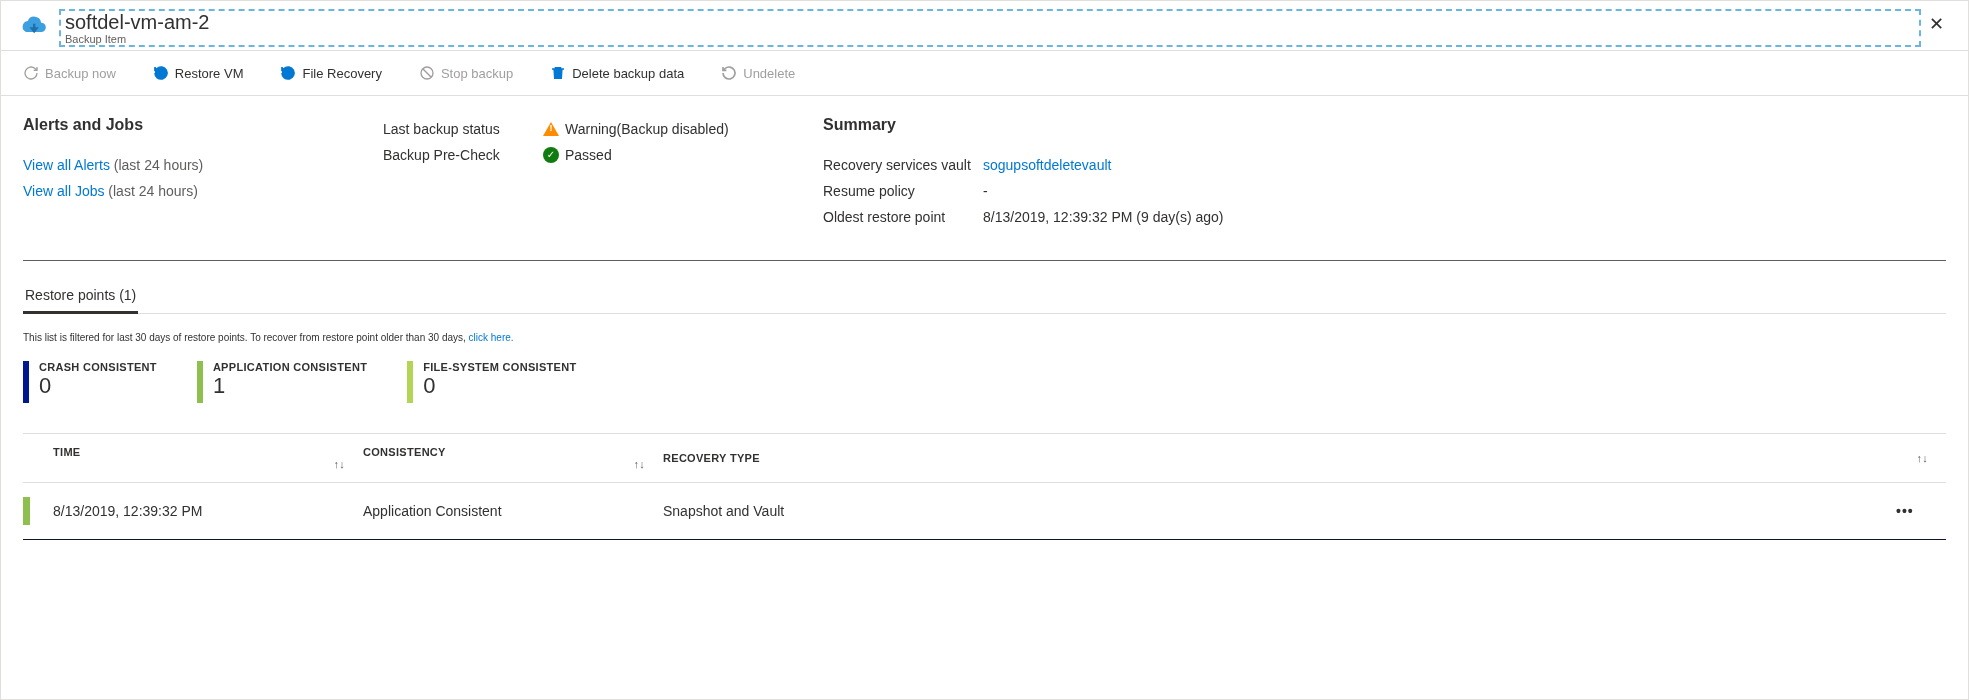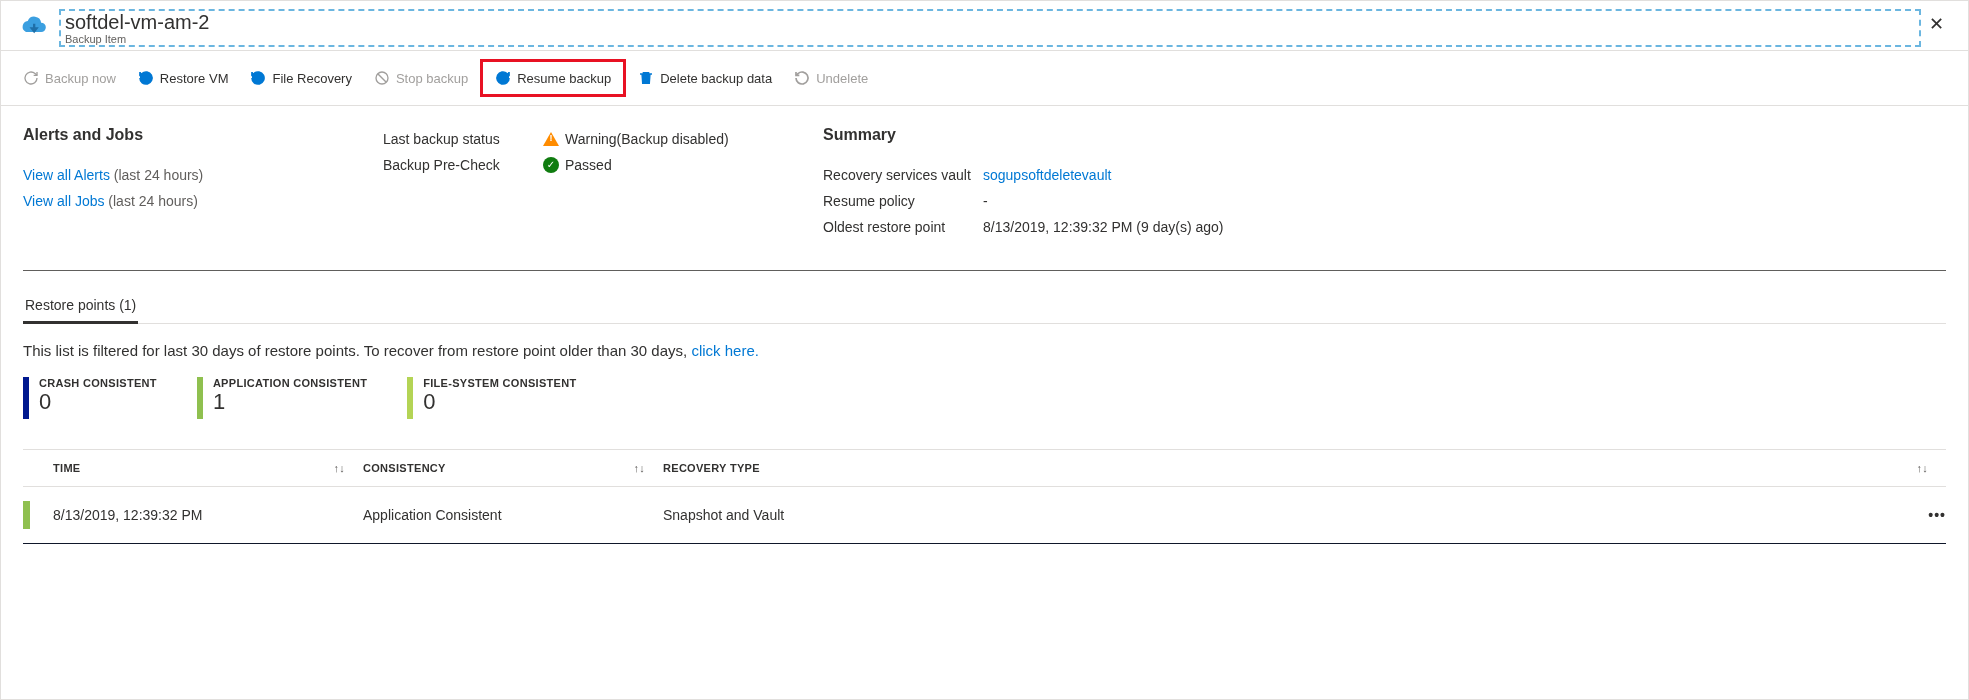--- a/index.html
+++ b/index.html
@@ -5,21 +5,21 @@
 * { box-sizing: border-box; margin: 0; padding: 0; }
 body { font-family: "Segoe UI", -apple-system, sans-serif; font-size: 13px; color: #323130; background: #fff; }
 .blade { border: 1px solid #e1dfdd; min-height: 700px; position: relative; }
 .header { display: flex; align-items: flex-start; padding: 8px 16px 0 16px; border-bottom: 1px solid #e1dfdd; height: 50px; }
 .header-icon { width: 32px; height: 32px; margin-right: 10px; display:flex; align-items:center; justify-content:center;}
 .header-title-area { flex: 1; border: 2px dashed #6bb6e0; padding: 0 4px; }
 .header-title { font-size: 20px; font-weight: 400; line-height: 1.1; }
 .header-sub { font-size: 11px; color: #605e5c; }
 .close-btn { font-size: 18px; cursor: pointer; padding: 4px 8px; color: #323130; }
 
-.toolbar { display: flex; align-items: center; padding: 8px 12px; border-bottom: 1px solid #e1dfdd; gap: 2px; }
+.toolbar { display: flex; align-items: center; padding: 8px 12px; border-bottom: 1px solid #e1dfdd; gap: 17px; }
 .tool-btn { display: flex; align-items: center; padding: 6px 10px; cursor: pointer; font-size: 13px; color: #323130; gap: 6px; background: none; border: none; }
 .tool-btn.disabled { color: #a19f9d; cursor: default; }
 .tool-btn .icon { width: 16px; height: 16px; display:flex; align-items:center; justify-content:center; }
 .tool-btn .icon.blue svg { stroke: #0078d4; fill: #0078d4; }
 .highlight-box { border: 3px solid #e81123; padding: 2px; }
 
 .content { padding: 20px 22px; }
 .cols { display: flex; gap: 60px; margin-bottom: 30px; }
 .col h2 { font-size: 16px; font-weight: 600; margin-bottom: 18px; }
 .col-alerts { width: 300px; }
@@ -31,33 +31,33 @@
 .row .label { width: 160px; }
 .status-icon { width: 16px; height: 16px; margin-right: 6px; display:inline-flex; align-items:center; justify-content:center; vertical-align:middle;}
 .pass-circle { background:#107c10; border-radius:50%; width:16px; height:16px; color:#fff; font-size:10px; line-height:16px; text-align:center;}
 .warn-tri { width:0; height:0; border-left:8px solid transparent; border-right:8px solid transparent; border-bottom:14px solid #ff8c00; position:relative;}
 .warn-tri::after { content:"!"; position:absolute; top:1px; left:-2px; color:#fff; font-size:9px; font-weight:bold; width:4px; text-align:center;}
 .divider { height: 1px; background: #605e5c; margin: 6px 0 0 0; }
 
 .tabs { margin-top: 6px; }
 .tab { display: inline-block; padding: 8px 2px; font-size: 14px; border-bottom: 3px solid #323130; cursor: pointer; margin-top: 12px; }
 .tab-border { height:1px; background:#e1dfdd; margin-top:-1px; position:relative; z-index:-1;}
-.filter-text { padding: 18px 0; font-size: 15px; }
+.filter-text { padding: 18px 0; font-size: 10px; }
 .stats { display:flex; gap: 40px; margin-bottom: 30px;}
 .stat { display:flex; align-items:stretch; gap:10px;}
 .stat-bar { width:6px; height:42px;}
 .bar-crash { background:#00188f;}
 .bar-app { background:#8fc04f;}
 .bar-file { background:#b4d455;}
 .stat-label { font-size:11px; font-weight:600; letter-spacing:0.3px;}
 .stat-value { font-size:22px; font-weight:400;}
 .table { width:100%; border-top:1px solid #e1dfdd;}
 .thead, .trow { display:flex; align-items:center;}
 .thead { padding:12px 0; font-size:11px; font-weight:600; letter-spacing:0.3px; border-bottom:1px solid #e1dfdd;}
-.th, .td { display:flex; align-items:flex-start;}
+.th, .td { display:flex; align-items:flex-start;flex-direction:column;}
 .col-bar { width:30px;}
 .col-time { width:310px;}
 .col-cons { width:300px;}
 .col-rec { flex:1;}
 .col-menu { width:50px; justify-content:flex-end;}
 .sort-icon { font-size:11px; color:#605e5c; margin-left:auto; margin-right:18px;}
 .trow { padding:14px 0; font-size:14px; border-bottom:1px solid #0f172a;}
 .row-bar { width:7px; height:28px; background:#8fc04f;}
 .more { font-weight:bold; letter-spacing:1px;}
 </style>
@@ -109,31 +109,20 @@
     </button>
     <button class="tool-btn disabled">
       <span class="icon">
           <svg width="16" height="16" viewBox="0 0 24 24" fill="none" stroke="#a19f9d" stroke-width="2">
             <circle cx="12" cy="12" r="9"></circle>
             <line x1="6" y1="6" x2="18" y2="18"></line>
           </svg>
         </span>
       <span>Stop backup</span>
     </button>
-    <span class="highlight-box">
-      <button class="tool-btn">
-        <span class="icon blue">
-            <svg width="16" height="16" viewBox="0 0 24 24" fill="none" stroke="#0078d4" stroke-width="2.5">
-              <path d="M21 12a9 9 0 1 1-3-6.7L21 8"></path>
-              <path d="M21 3v5h-5"></path>
-            </svg>
-          </span>
-        <span>Resume backup</span>
-      </button>
-    </span>
     <button class="tool-btn">
       <span class="icon blue">
           <svg width="16" height="16" viewBox="0 0 24 24" fill="none" stroke="#0078d4" stroke-width="2">
             <path d="M3 6h18M8 6V4h8v2M6 6l1 14h10l1-14M10 10v7M14 10v7"></path>
           </svg>
         </span>
       <span>Delete backup data</span>
     </button>
     <button class="tool-btn disabled">
       <span class="icon">

